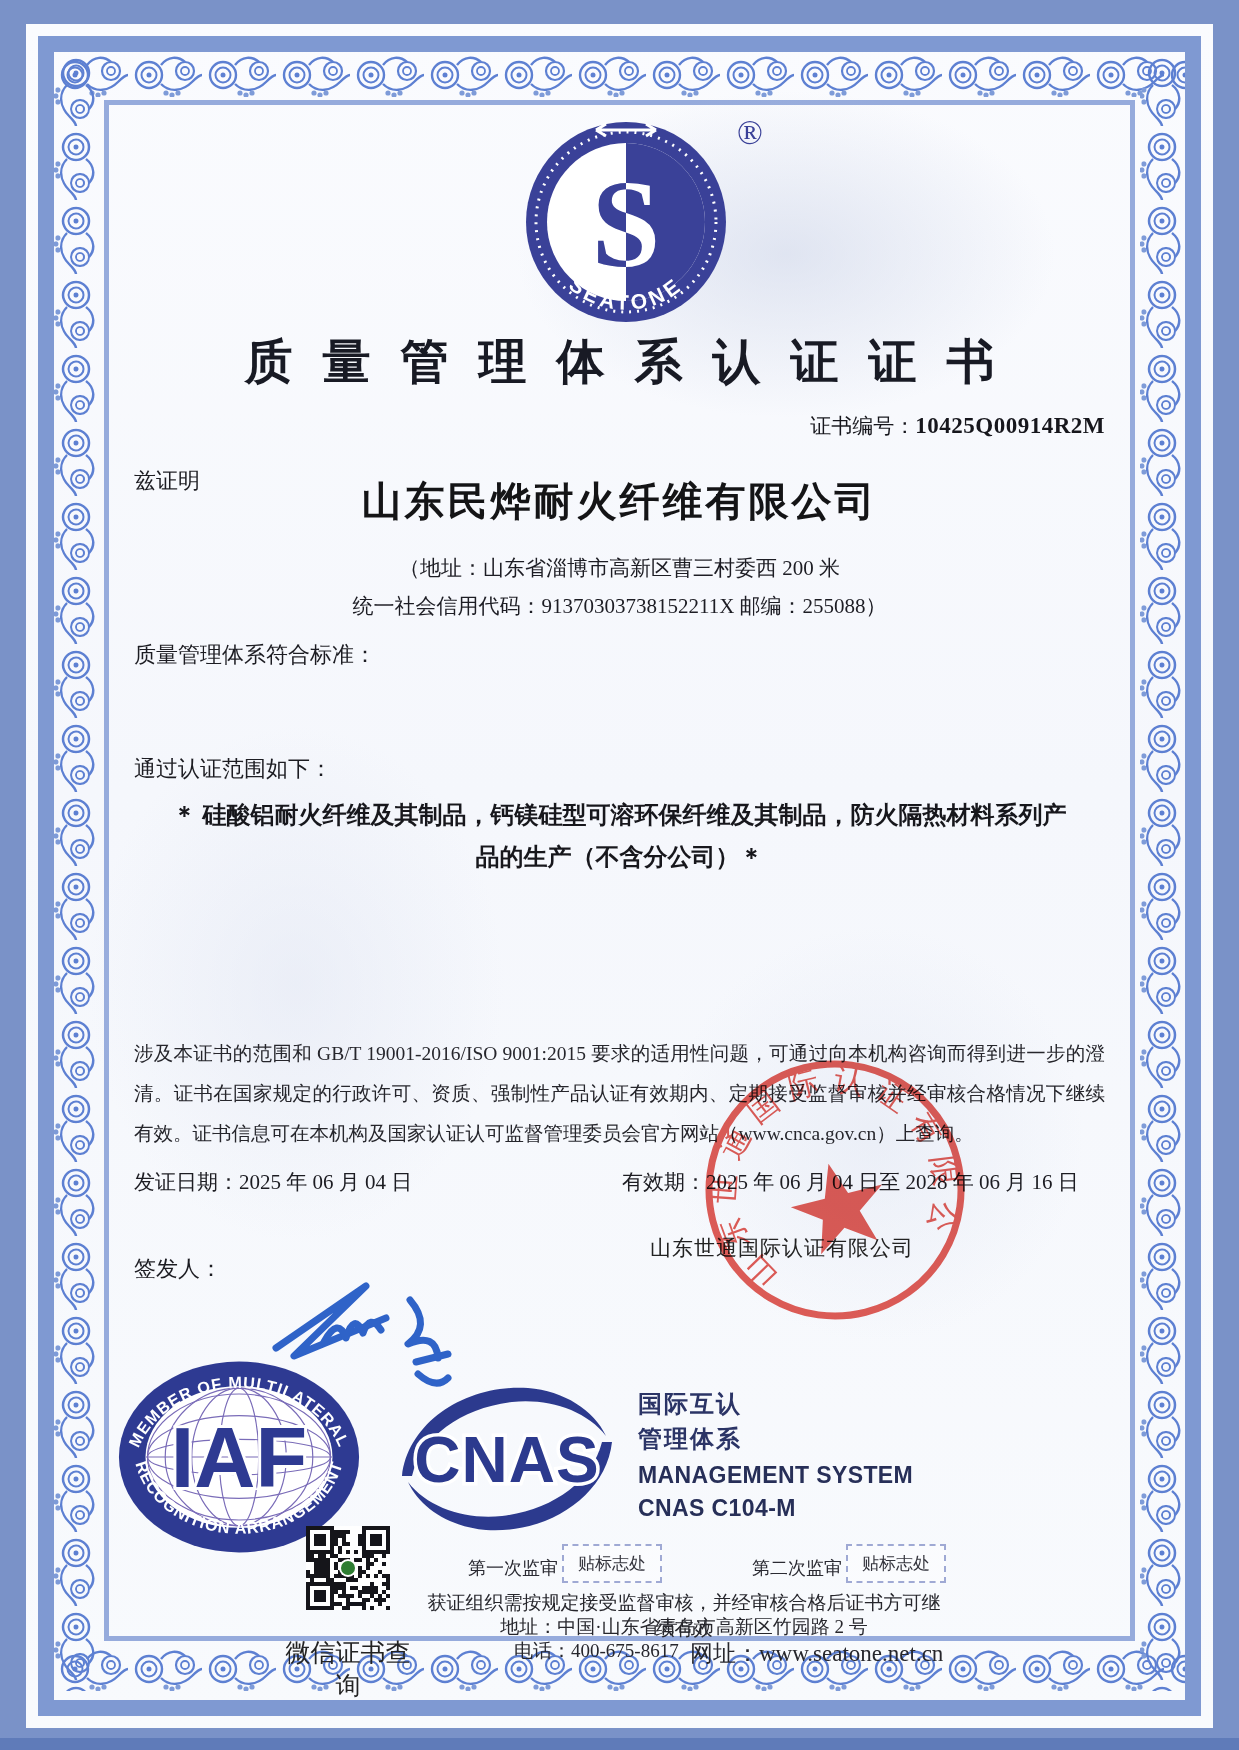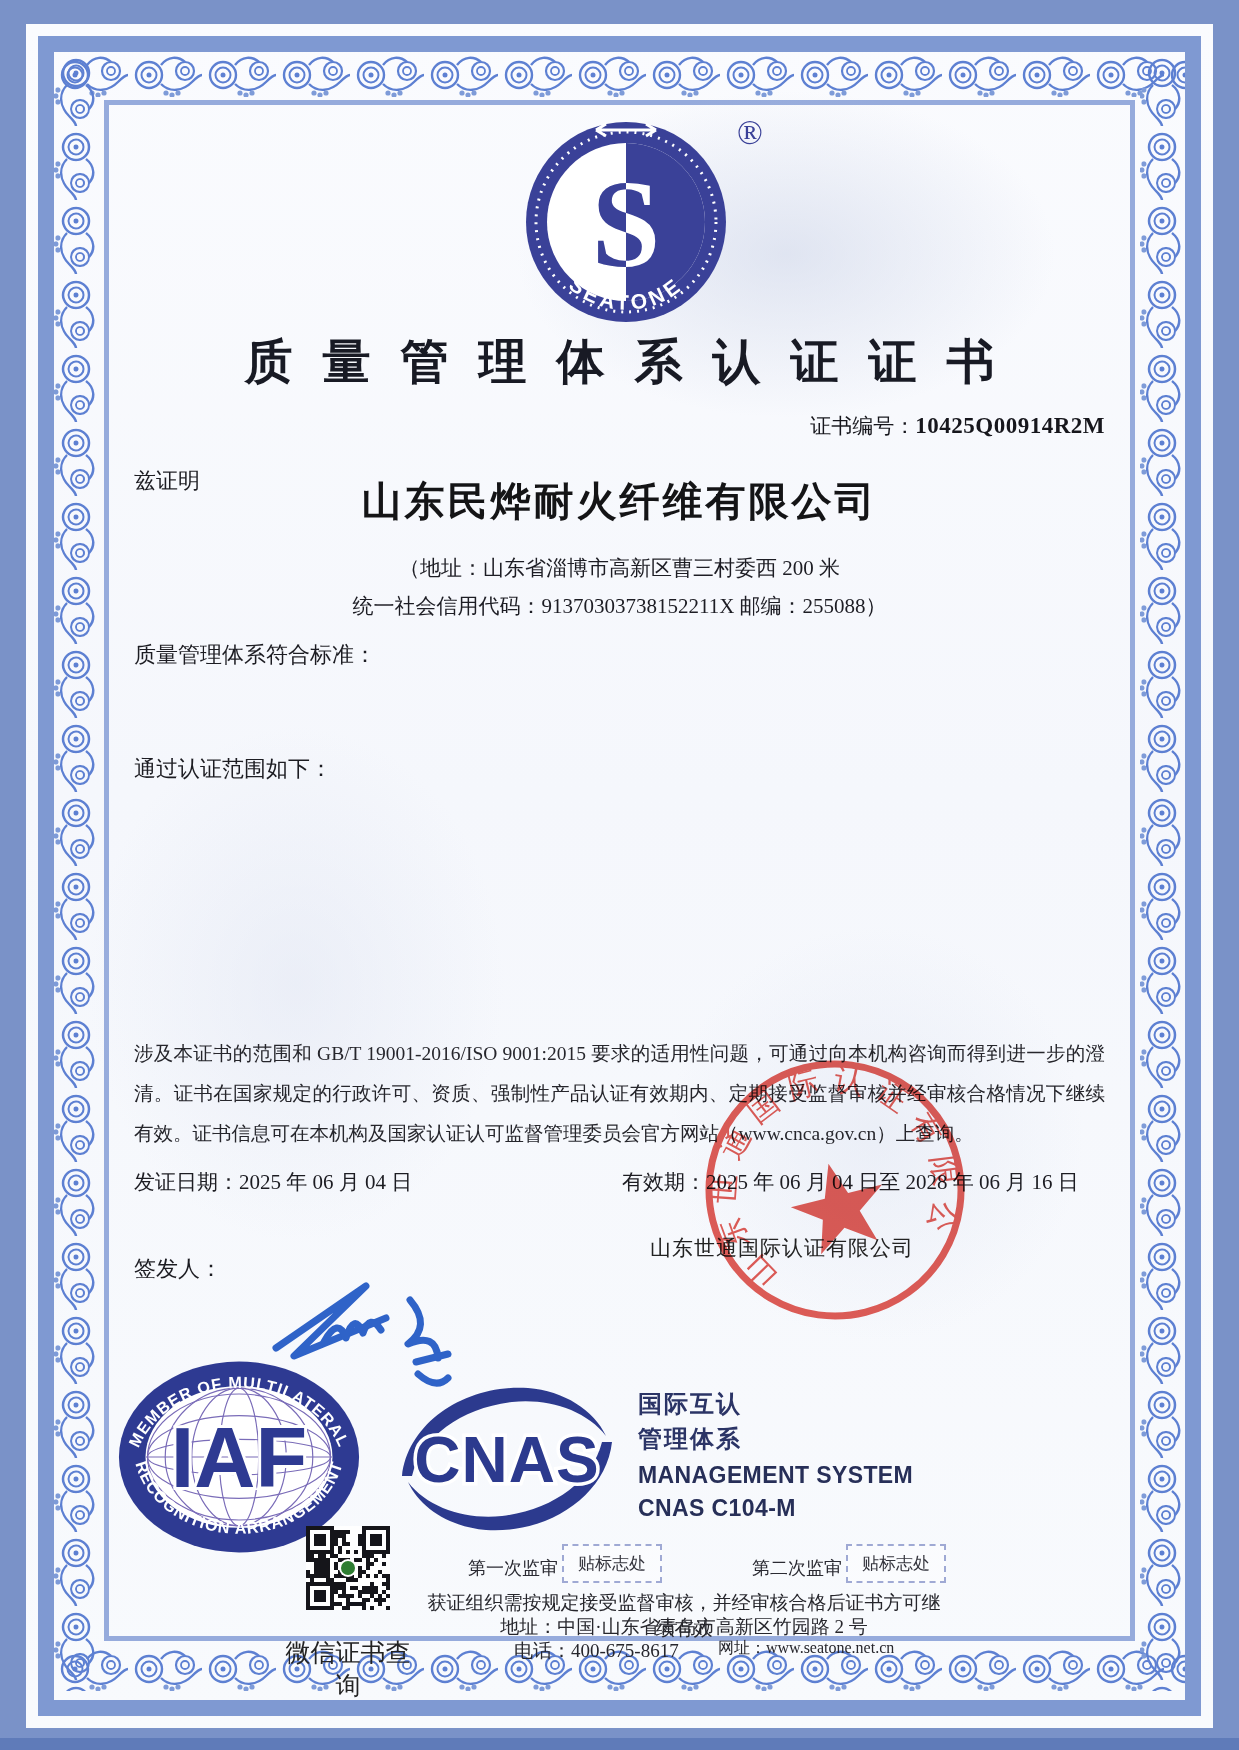--- a/index.html
+++ b/index.html
@@ -64,21 +64,21 @@
   .qr-cap{position:absolute;left:168px;top:1510px;width:140px;text-align:center;font-size:25px;color:#222;margin-top:20px;}
   
   .audit-label{position:absolute;font-size:18px;color:#2a2a32;top:1450px;}
   .a1{left:358px;} .a2{left:642px;}
   .sticker{position:absolute;top:1438px;font-size:17px;color:#33333c;
            border:2px dashed #9fa9d4;padding:6px 14px;background:rgba(255,255,255,.4);}
   .s1{left:452px;} .s2{left:736px;}
   .note{position:absolute;left:314px;width:520px;top:1484px;text-align:center;font-size:19px;color:#26262c;font-family:Liberation Serif, serif;}
   .org-addr{position:absolute;left:314px;width:520px;top:1508px;text-align:center;font-size:19px;color:#26262c;}
   .tel{position:absolute;left:404px;top:1532px;font-size:19px;color:#26262c;}
-  .web{position:absolute;left:608px;top:1532px;font-size:16px;color:#26262c;}
+  .web{position:absolute;left:580px;top:1532px;font-size:23px;color:#26262c;}
 </style>
 </head>
 <body>
 
 <div class="sheet">
   <div class="band"></div>
 
   <div class="frieze">
     <div class="fz fz-top">
       <svg>
@@ -210,20 +210,24 @@
     </div>
 
     <div class="certify">兹证明</div>
     <div class="company">山东民烨耐火纤维有限公司</div>
     <div class="addr">（地址：山东省淄博市高新区曹三村委西 200 米</div>
     <div class="credit">统一社会信用代码：91370303738152211X 邮编：255088）</div>
 
     <div class="std-label">质量管理体系符合标准：</div>
 
     <div class="scope-label">通过认证范围如下：</div>
+    <div class="scope">
+      <div>＊ 硅酸铝耐火纤维及其制品，钙镁硅型可溶环保纤维及其制品，防火隔热材料系列产</div>
+      <div>品的生产（不含分公司）＊</div>
+    </div>
 
     <div class="notice">涉及本证书的范围和 GB/T 19001-2016/ISO 9001:2015 要求的适用性问题，可通过向本机构咨询而得到进一步的澄清。证书在国家规定的行政许可、资质、强制性产品认证有效期内、定期接受监督审核并经审核合格情况下继续有效。证书信息可在本机构及国家认证认可监督管理委员会官方网站（www.cnca.gov.cn）上查询。</div>
 
     <div class="date-issue">
       <span>发证日期：</span><span>2025 年 06 月 04 日</span>
     </div>
     <div class="date-valid">
       <span>有效期：</span><span>2025 年 06 月 04 日至 2028 年 06 月 16 日</span>
     </div>
 

